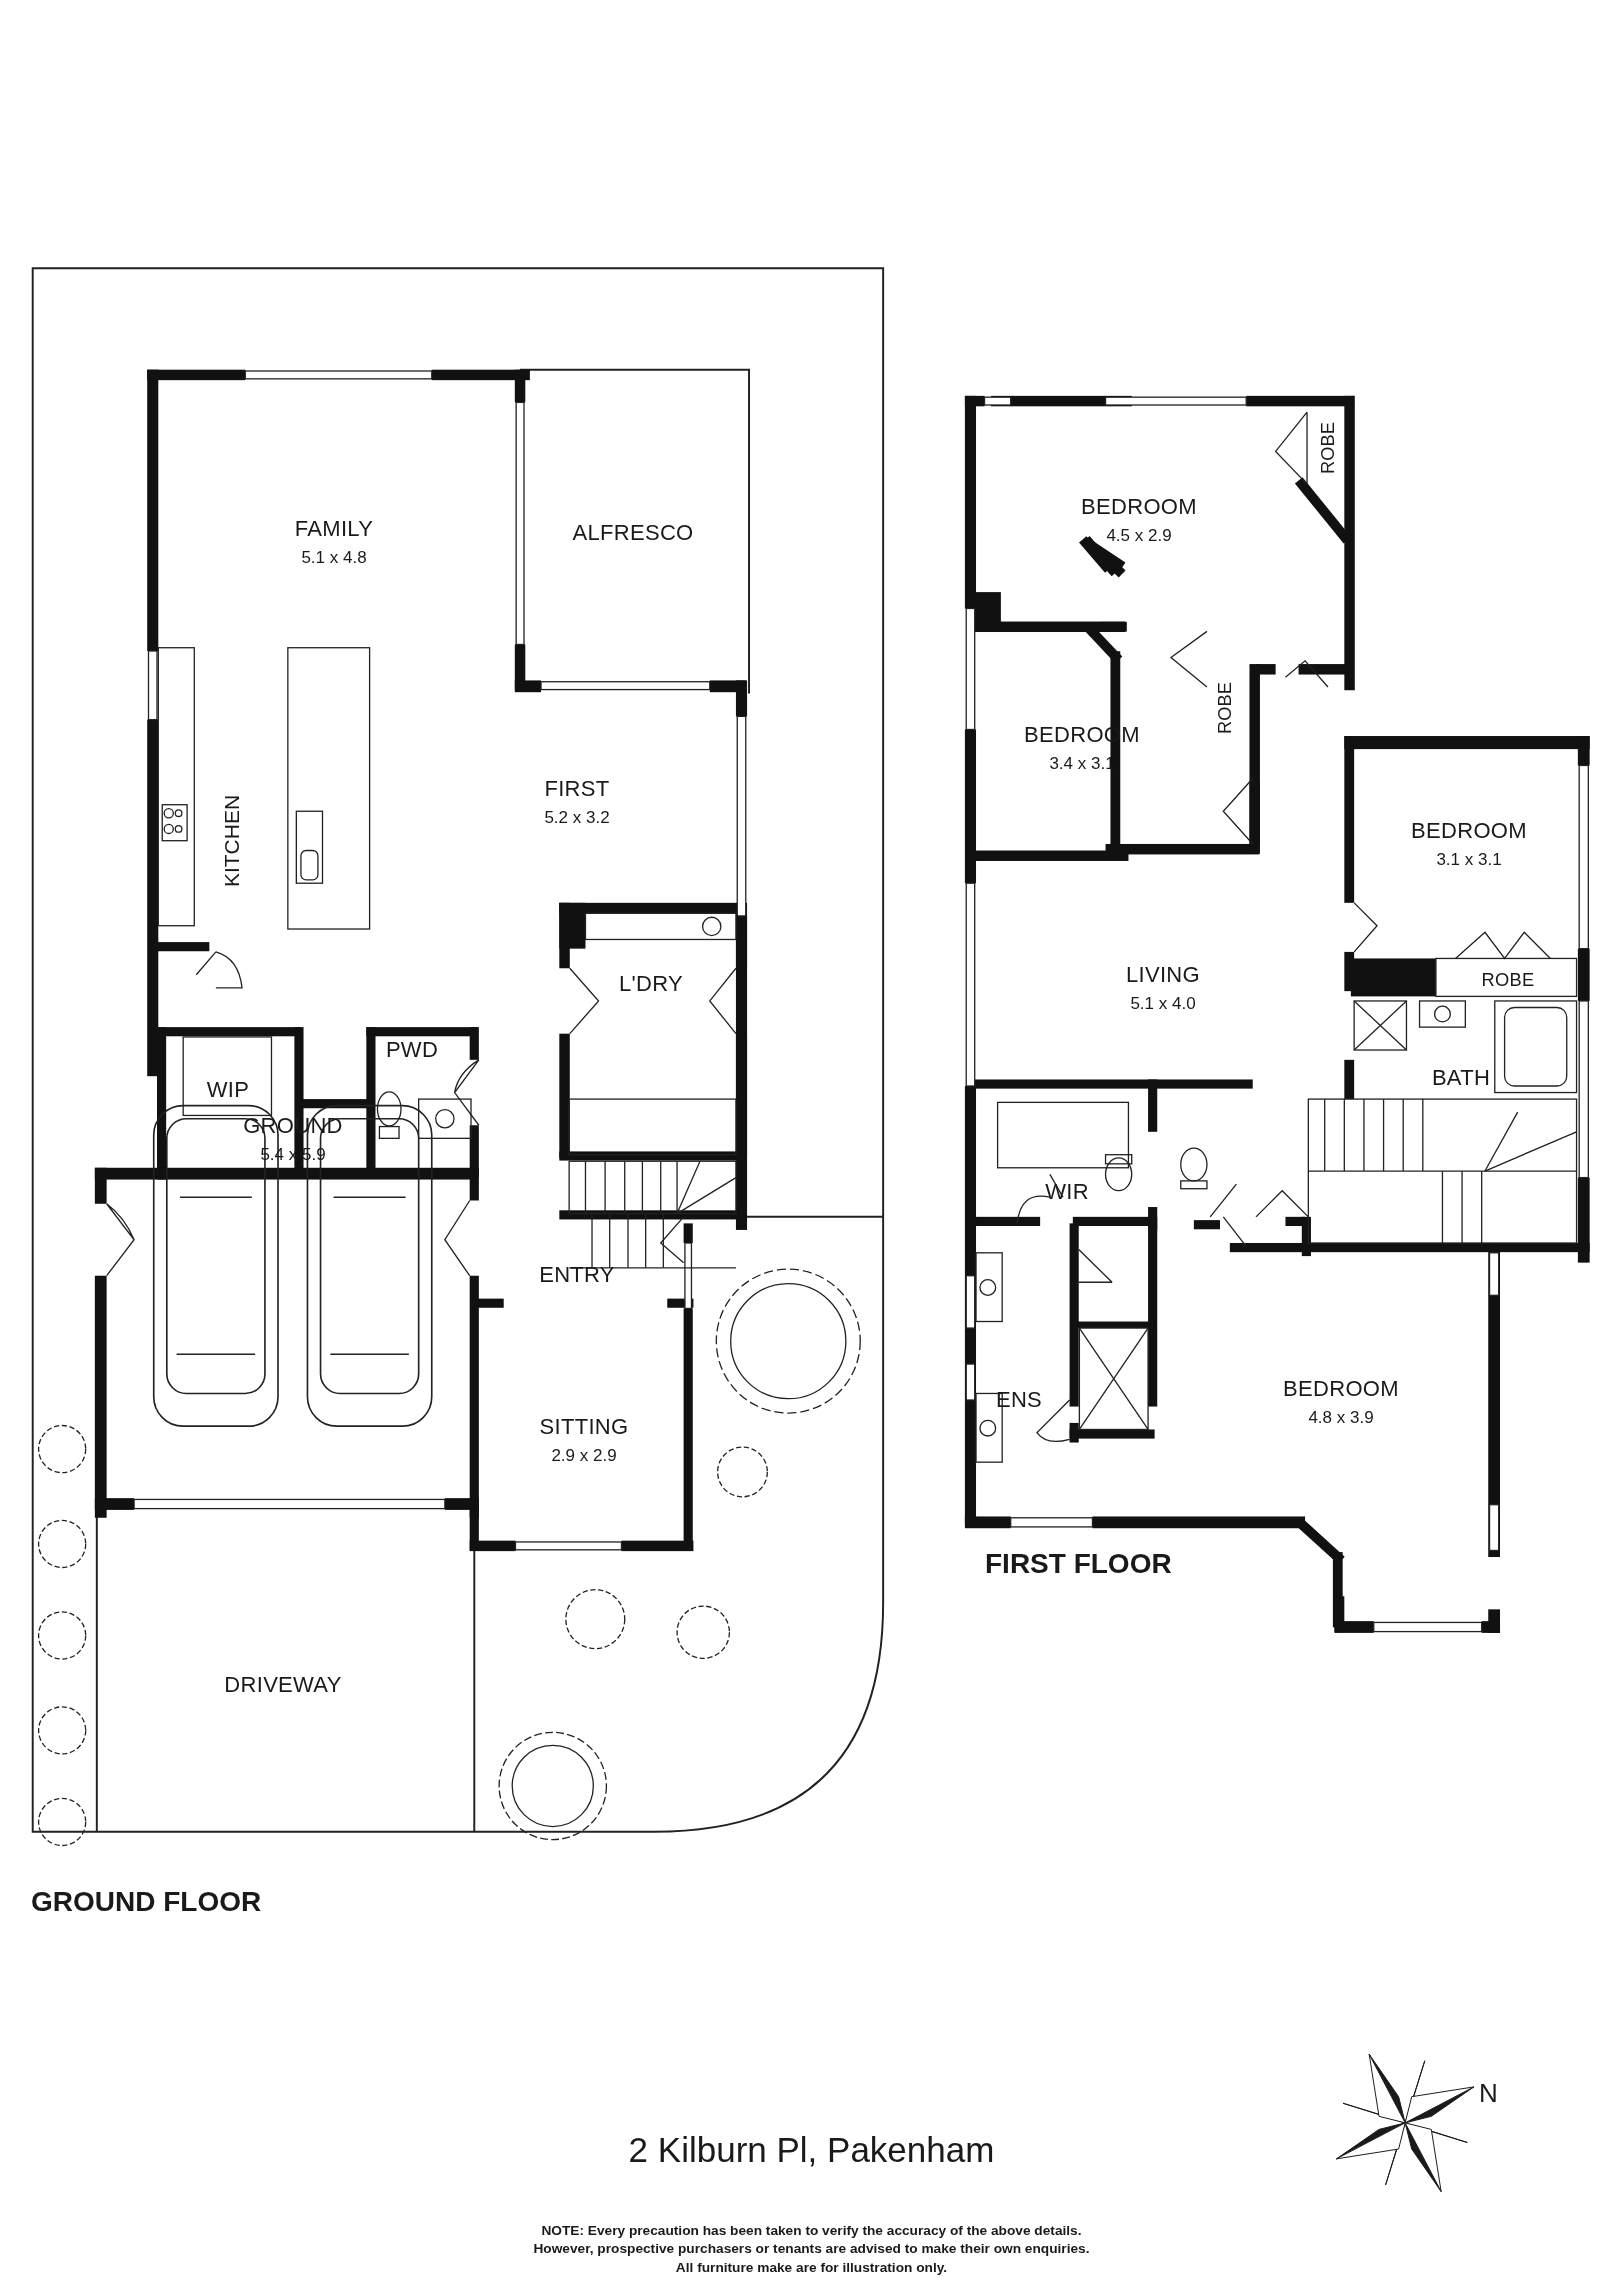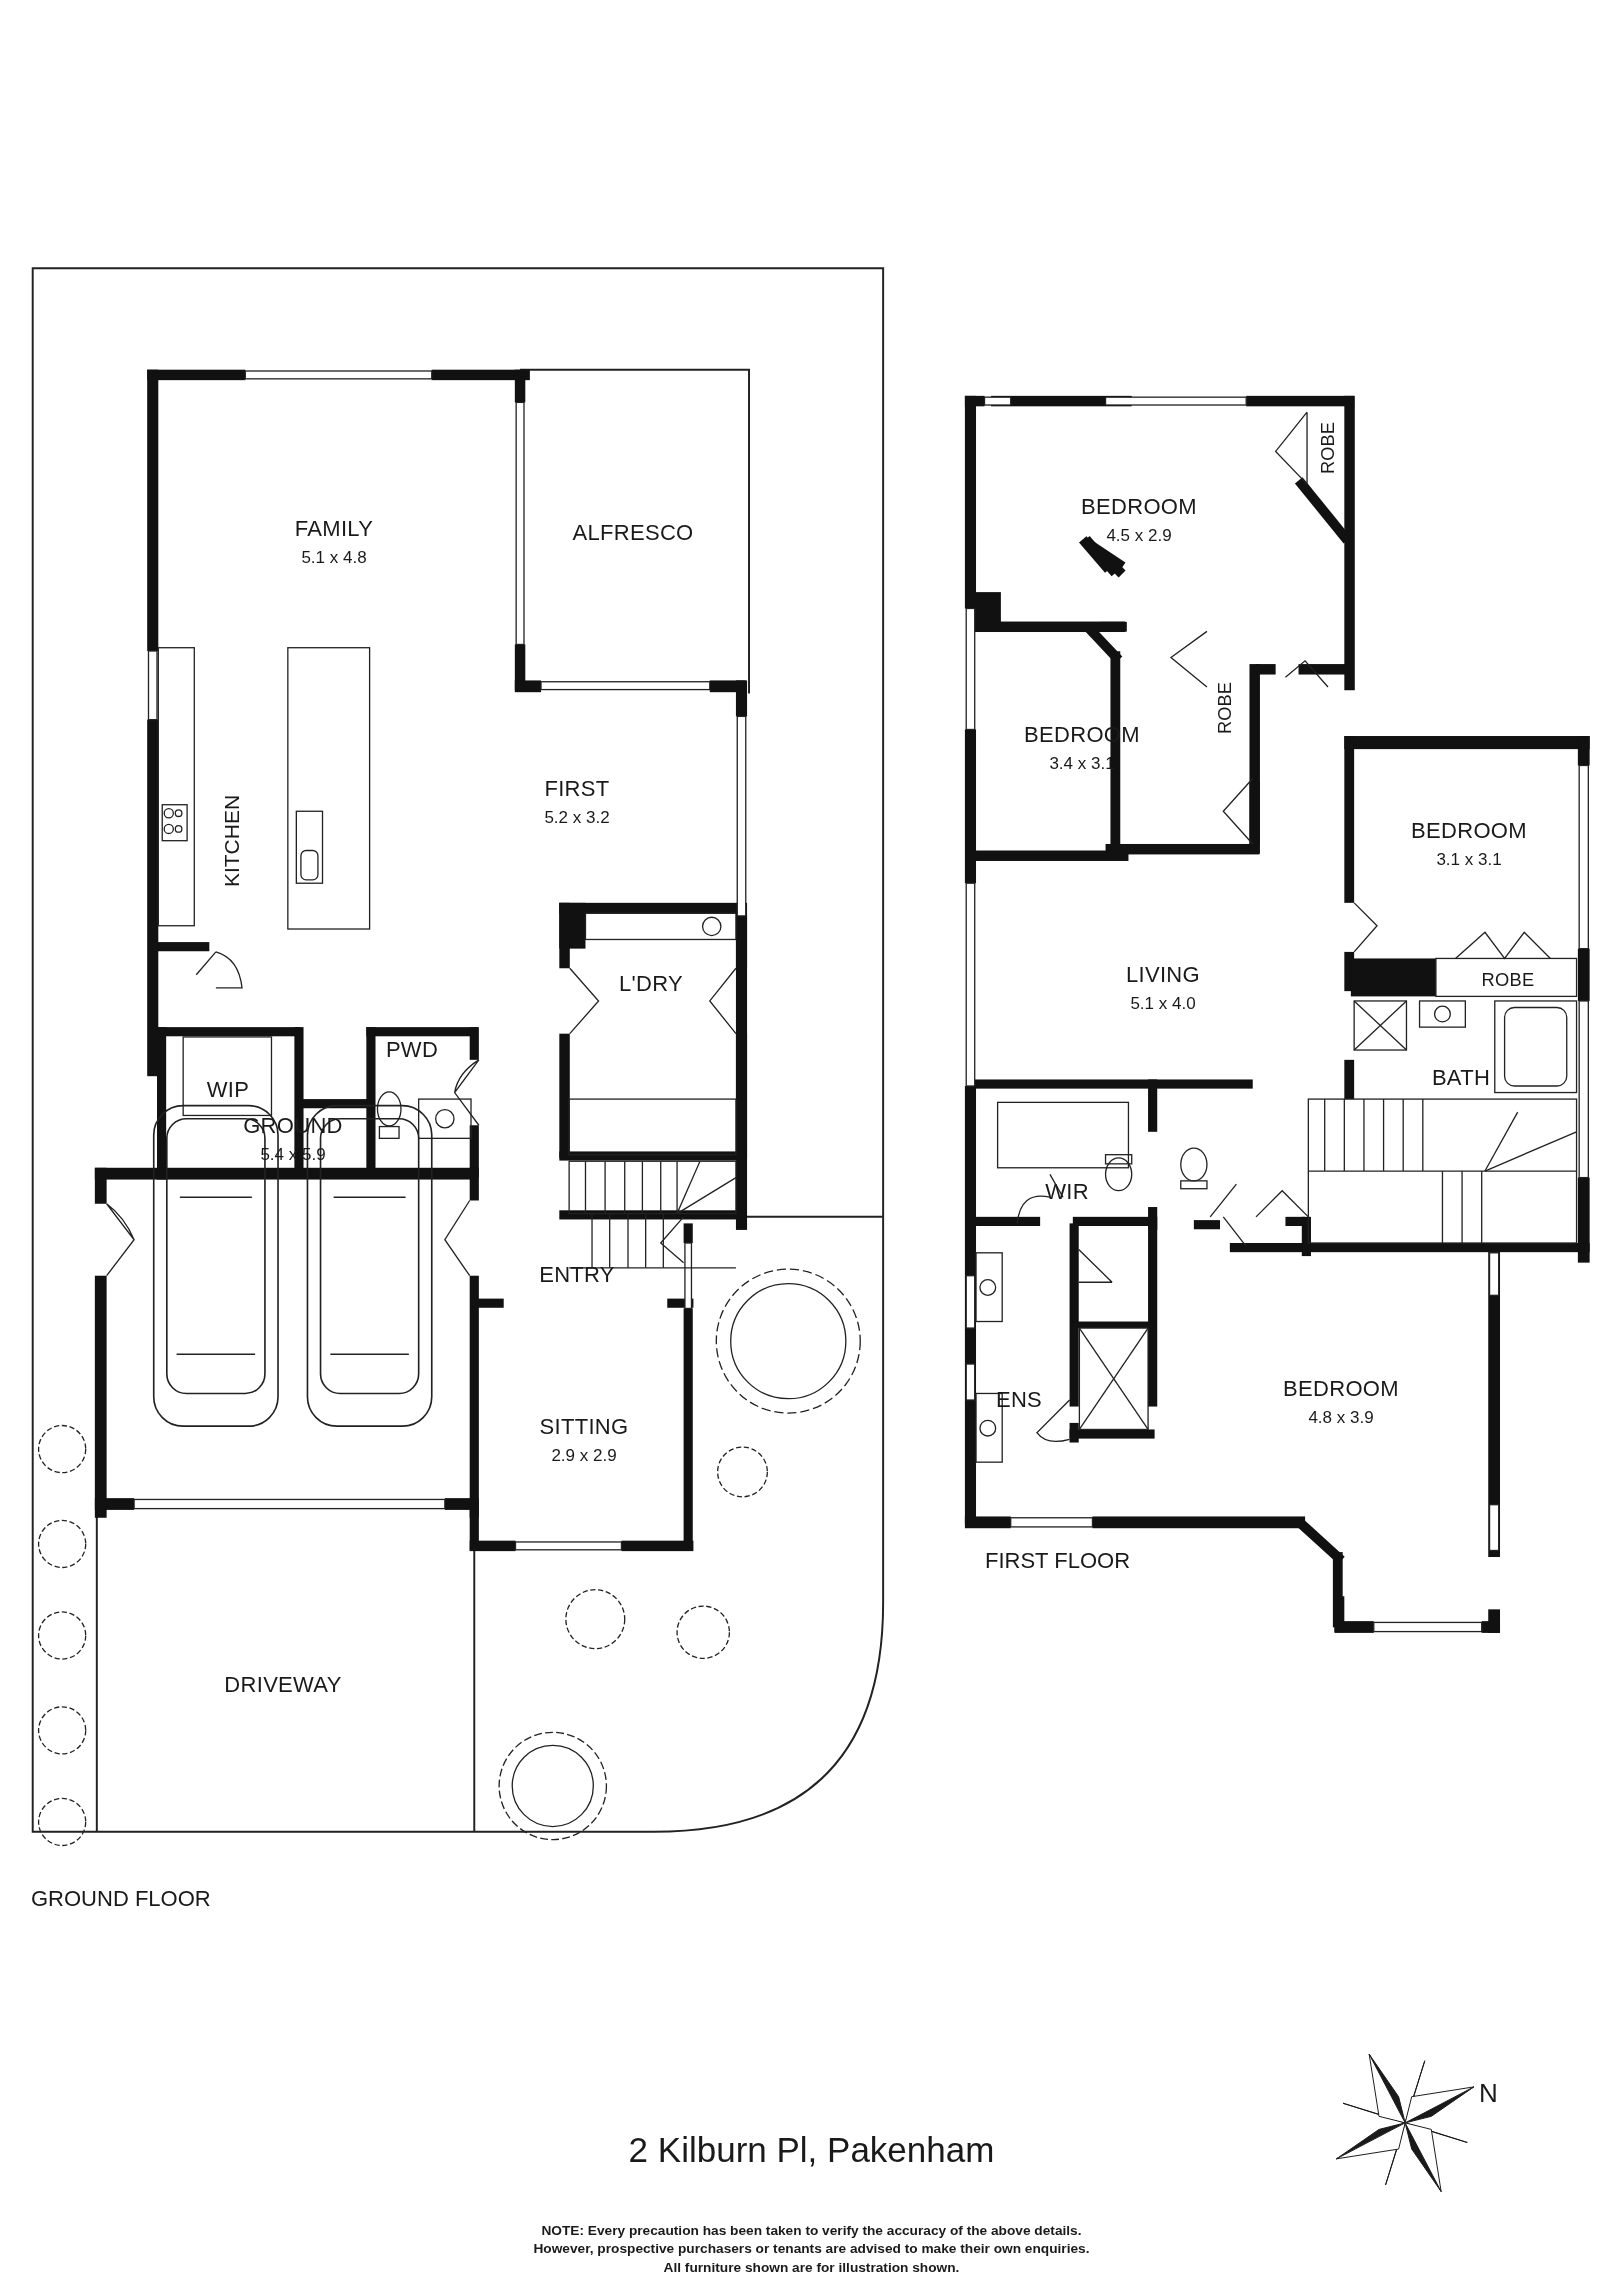--- a/index.html
+++ b/index.html
@@ -5,21 +5,21 @@
   html, body { margin: 0; padding: 0; background: #ffffff; }
   body { width: 1623px; height: 2295px; position: relative; overflow: hidden; font-family: "Liberation Sans", sans-serif; color: #1a1a1a; }
   svg.plan { position: absolute; left: 0; top: 0; }
   .lbl { position: absolute; transform: translate(-50%, -50%); text-align: center; white-space: nowrap; line-height: 1.15; }
   .lbl .n { font-size: 22px; letter-spacing: 0.3px; display: block; }
   .lbl .d { font-size: 17px; display: block; margin-top: 7px; }
   .lbl.small .n { font-size: 21px; }
   .vert { position: absolute; transform: translate(-50%, -50%) rotate(-90deg); white-space: nowrap; }
   .vert .n { font-size: 21px; }
   .vert.robe .n { font-size: 18.3px; }
-  .floor-title { position: absolute; font-size: 22px; white-space: nowrap; }
+  .floor-title { position: absolute; font-size: 28px; white-space: nowrap; font-weight: bold; }
   .address { position: absolute; left: 50%; top: 2150px; transform: translate(-50%, -50%); font-size: 35px; white-space: nowrap; }
   .note { position: absolute; left: 50%; top: 2222px; transform: translateX(-50%); font-size: 13.7px; text-align: center; line-height: 1.35; width: 720px; }
   .note div { white-space: nowrap; font-weight: bold; }
   .north { position: absolute; left: 1479px; top: 2078px; font-size: 26px; }
 </style>
 </head>
 <body>
 
 <svg class="plan" width="1623" height="2295" viewBox="0 0 2481 3508" xmlns="http://www.w3.org/2000/svg">
 
@@ -417,15 +417,15 @@
   <span class="n">BEDROOM</span>
     <span class="d">4.8 x 3.9</span>
 </div>
 <div class="floor-title" style="left:985px;top:1548px">FIRST FLOOR</div>
 
 <div class="north">N</div>
 <div class="address">2 Kilburn Pl, Pakenham</div>
 <div class="note">
   <div>NOTE: Every precaution has been taken to verify the accuracy of the above details.</div>
   <div>However, prospective purchasers or tenants are advised to make their own enquiries.</div>
-  <div>All furniture shown are for illustration shown.</div>
+  <div>All furniture make are for illustration only.</div>
 </div>
 
 
 </body></html>

